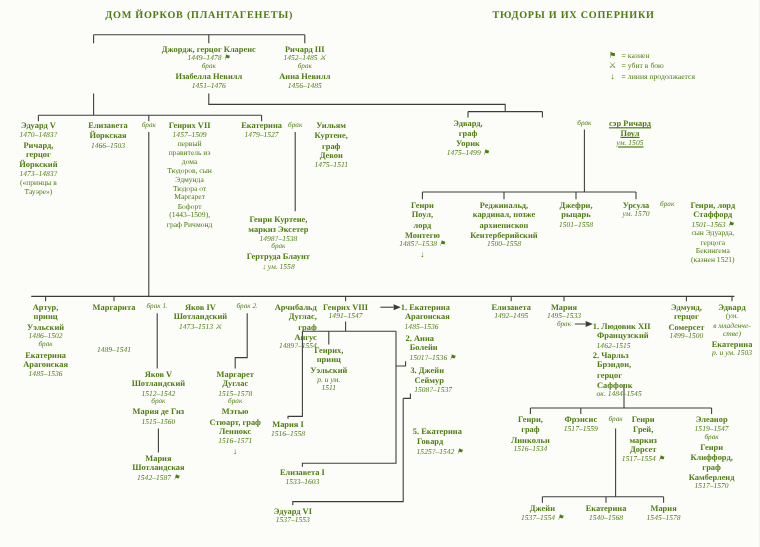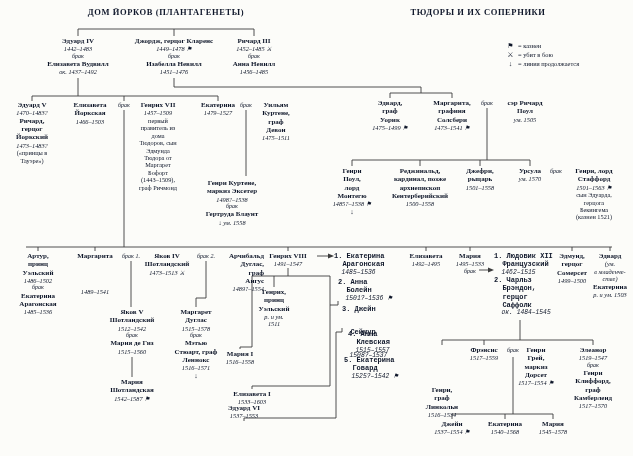--- a/index.html
+++ b/index.html
@@ -1,31 +1,31 @@
 <!DOCTYPE html>
 <html><head>
 <meta charset="utf-8">
 <style>
   html,body{margin:0;padding:0;background:#e8e8e8;}
   .stage{
     position:relative;width:633px;height:456px;background:#fcfcf9;
-    font-family:"Liberation Serif","DejaVu Serif",serif;color:#0f172a;
+    font-family:"Liberation Serif","DejaVu Serif",serif;color:#4d7c0f;
     overflow:hidden;margin:0 auto;
   }
   .title{position:absolute;text-align:center;font-weight:700;font-size:8.5px;letter-spacing:.6px;white-space:nowrap;}
   .legend{position:absolute;left:506px;top:42px;}
   .legend-row{display:flex;align-items:baseline;gap:3px;height:9px;}
   .legend-icon{font-size:7px;width:9px;text-align:center;}
   .legend-text{font-size:6.4px;}
   svg.lines{position:absolute;left:0;top:0;}
   .cl{stroke:#3c3c3c;stroke-width:.9;fill:none;}
   .ah{fill:#3c3c3c;stroke:none;}
   .person{position:absolute;display:flex;flex-direction:column;}
   .person.c{align-items:center;}
-  .person.l{align-items:flex-start;font-family:Liberation Mono, monospace;}
+  .person.l{align-items:flex-start;}
   .person span{white-space:nowrap;display:block;}
   .s-n{font-weight:700;font-size:7px;line-height:1.19;}
   .s-d{font-style:italic;font-size:6.3px;line-height:1.19;}
   .s-m{font-style:italic;font-size:6px;line-height:1.18;}
   .s-t{font-size:6.3px;line-height:1.18;}
   .s-a{font-size:7px;line-height:1.15;}
 </style>
 </head>
 <body>
 
@@ -59,27 +59,20 @@
     <path class="cl" d="M131 261 V307 M206 261 V298 H196 V307 M132 357 V377"></path>
     <path class="cl" d="M288 268 V276 M252 276 H330 M274 276 V287 M252 276 V347 H240 V349 M330 276 V386 H252 V389 M338 301 V305 H330 M342 328 V332 H336 M336 332 V418 H244 V421"></path>
     <path class="cl" d="M520 320 V340 M442 340 H593 M442 340 V345 M484 340 V345 M593 340 V345"></path>
     <path class="cl" d="M513 357 V414 M452 414 H553 M452 414 V419 M505 414 V419 M553 414 V419"></path>
     <path class="cl" d="M317 256 H328"></path>
     <polygon class="ah" points="328,253.5 334,256 328,258.5"></polygon>
     <path class="cl" d="M479 270 H488"></path>
     <polygon class="ah" points="488,267.5 494,270 488,272.5"></polygon>
   </svg>
 
-<div class="person c" style="left: 34px; top: 37px; width: 88px;">
-      <span class="s-n">Эдуард IV</span>
-      <span class="s-d">1442–1483</span>
-      <span class="s-m">брак</span>
-      <span class="s-n">Елизавета Вудвилл</span>
-      <span class="s-d">ок. 1437–1492</span>
-    </div>
     <div class="person c" style="left: 124px; top: 37px; width: 100px;">
       <span class="s-n">Джордж, герцог Кларенс</span>
       <span class="s-d">1449–1478 ⚑</span>
       <span class="s-m">брак</span>
       <span class="s-n">Изабелла Невилл</span>
       <span class="s-d">1451–1476</span>
     </div>
     <div class="person c" style="left: 218px; top: 37px; width: 72px;">
       <span class="s-n">Ричард III</span>
       <span class="s-d">1452–1485 ⚔</span>
@@ -140,30 +133,24 @@
       <span class="s-m">брак</span>
       <span class="s-n">Гертруда Блаунт</span>
       <span class="s-d">↓ ум. 1558</span>
     </div>
     <div class="person c" style="left: 363px; top: 99px; width: 54px;">
       <span class="s-n">Эдвард,</span>
       <span class="s-n">граф</span>
       <span class="s-n">Уорик</span>
       <span class="s-d">1475–1499 ⚑</span>
     </div>
-    <div class="person c" style="left: 423px; top: 99px; width: 58px;">
-      <span class="s-n">Маргарита,</span>
-      <span class="s-n">графиня</span>
-      <span class="s-n">Солсбери</span>
-      <span class="s-d">1473–1541 ⚑</span>
-    </div>
     <div class="person c" style="left: 477px; top: 100px; width: 20px;">
       <span class="s-m">брак</span>
     </div>
-    <div class="person c" style="left: 498px; top: 99px; width: 54px;">
+    <div class="person c" style="left: 498px; top: 99px; width: 54px; text-decoration: underline;">
       <span class="s-n">сэр Ричард</span>
       <span class="s-n">Поул</span>
       <span class="s-d">ум. 1505</span>
     </div>
     <div class="person c" style="left: 324px; top: 167px; width: 56px;">
       <span class="s-n">Генри</span>
       <span class="s-n">Поул,</span>
       <span class="s-n">лорд</span>
       <span class="s-n">Монтегю</span>
       <span class="s-d">1485?–1538 ⚑</span>
@@ -241,59 +228,54 @@
       <span class="s-d">1511</span>
     </div>
     <div class="person c" style="left: 214px; top: 350px; width: 52px;">
       <span class="s-n">Мария I</span>
       <span class="s-d">1516–1558</span>
     </div>
     <div class="person c" style="left: 224px; top: 390px; width: 56px;">
       <span class="s-n">Елизавета I</span>
       <span class="s-d">1533–1603</span>
     </div>
-    <div class="person c" style="left: 218px; top: 404px; width: 52px;">
+    <div class="person c" style="left: 218px; top: 422px; width: 52px;">
       <span class="s-n">Эдуард VI</span>
       <span class="s-d">1537–1553</span>
     </div>
     <div class="person l" style="left: 334px; top: 252px; width: 62px;">
       <span class="s-n">1. Екатерина</span>
       <span class="s-n">&nbsp;&nbsp;Арагонская</span>
       <span class="s-d">&nbsp;&nbsp;1485–1536</span>
     </div>
     <div class="person l" style="left: 338px; top: 278px; width: 60px;">
       <span class="s-n">2. Анна</span>
       <span class="s-n">&nbsp;&nbsp;Болейн</span>
       <span class="s-d">&nbsp;&nbsp;1501?–1536 ⚑</span>
     </div>
-    <div class="person l" style="left: 342px; top: 305px; width: 60px; gap: 15px;">
+    <div class="person l" style="left: 342px; top: 305px; width: 60px;">
       <span class="s-n">3. Джейн</span>
       <span class="s-n">&nbsp;&nbsp;Сеймур</span>
       <span class="s-d">&nbsp;&nbsp;1508?–1537</span>
-    </div>
-    <div class="person l" style="left: 348px; top: 330px; width: 60px;">
-      <span class="s-n">4. Анна</span>
-      <span class="s-n">&nbsp;&nbsp;Клевская</span>
-      <span class="s-d">&nbsp;&nbsp;1515–1557</span>
     </div>
     <div class="person l" style="left: 344px; top: 356px; width: 64px;">
       <span class="s-n">5. Екатерина</span>
       <span class="s-n">&nbsp;&nbsp;Говард</span>
       <span class="s-d">&nbsp;&nbsp;1525?–1542 ⚑</span>
     </div>
     <div class="person c" style="left: 402px; top: 252px; width: 48px;">
       <span class="s-n">Елизавета</span>
       <span class="s-d">1492–1495</span>
     </div>
     <div class="person c" style="left: 448px; top: 252px; width: 44px;">
       <span class="s-n">Мария</span>
       <span class="s-d">1495–1533</span>
       <span class="s-m">брак</span>
     </div>
-    <div class="person l" style="left: 494px; top: 252px; width: 62px; text-align: center;">
+    <div class="person l" style="left: 494px; top: 268px; width: 62px; text-align: center;">
       <span class="s-n">1. Людовик XII</span>
       <span class="s-n">&nbsp;&nbsp;Французский</span>
       <span class="s-d">&nbsp;&nbsp;1462–1515</span>
       <span class="s-n">2. Чарльз</span>
       <span class="s-n">&nbsp;&nbsp;Брэндон,</span>
       <span class="s-n">&nbsp;&nbsp;герцог</span>
       <span class="s-n">&nbsp;&nbsp;Саффолк</span>
       <span class="s-d">&nbsp;&nbsp;ок. 1484–1545</span>
     </div>
     <div class="person c" style="left: 549px; top: 252px; width: 46px;">
@@ -327,21 +309,21 @@
       <span class="s-n">Маргарет</span>
       <span class="s-n">Дуглас</span>
       <span class="s-d">1515–1578</span>
       <span class="s-m">брак</span>
       <span class="s-n">Мэтью</span>
       <span class="s-n">Стюарт, граф</span>
       <span class="s-n">Леннокс</span>
       <span class="s-d">1516–1571</span>
       <span class="s-a">↓</span>
     </div>
-    <div class="person c" style="left: 418px; top: 346px; width: 48px; margin-top: 40px;">
+    <div class="person c" style="left: 418px; top: 346px; width: 48px;">
       <span class="s-n">Генри,</span>
       <span class="s-n">граф</span>
       <span class="s-n">Линкольн</span>
       <span class="s-d">1516–1534</span>
     </div>
     <div class="person c" style="left: 461px; top: 346px; width: 46px;">
       <span class="s-n">Фрэнсис</span>
       <span class="s-d">1517–1559</span>
     </div>
     <div class="person c" style="left: 503px; top: 347px; width: 20px;">

